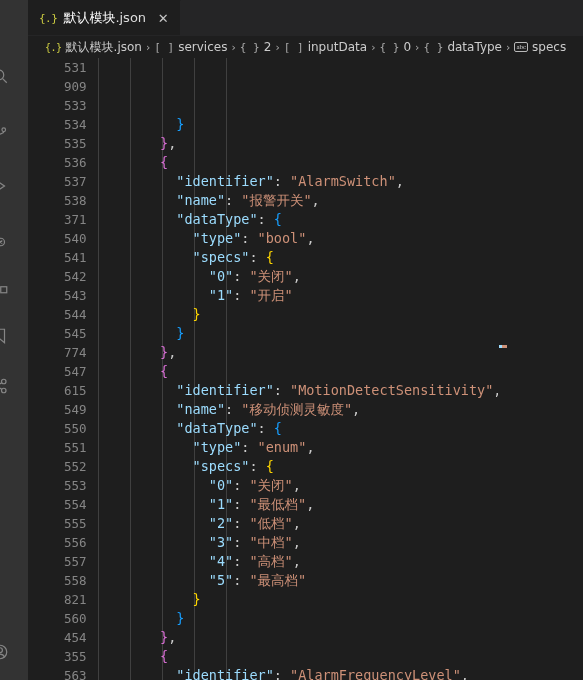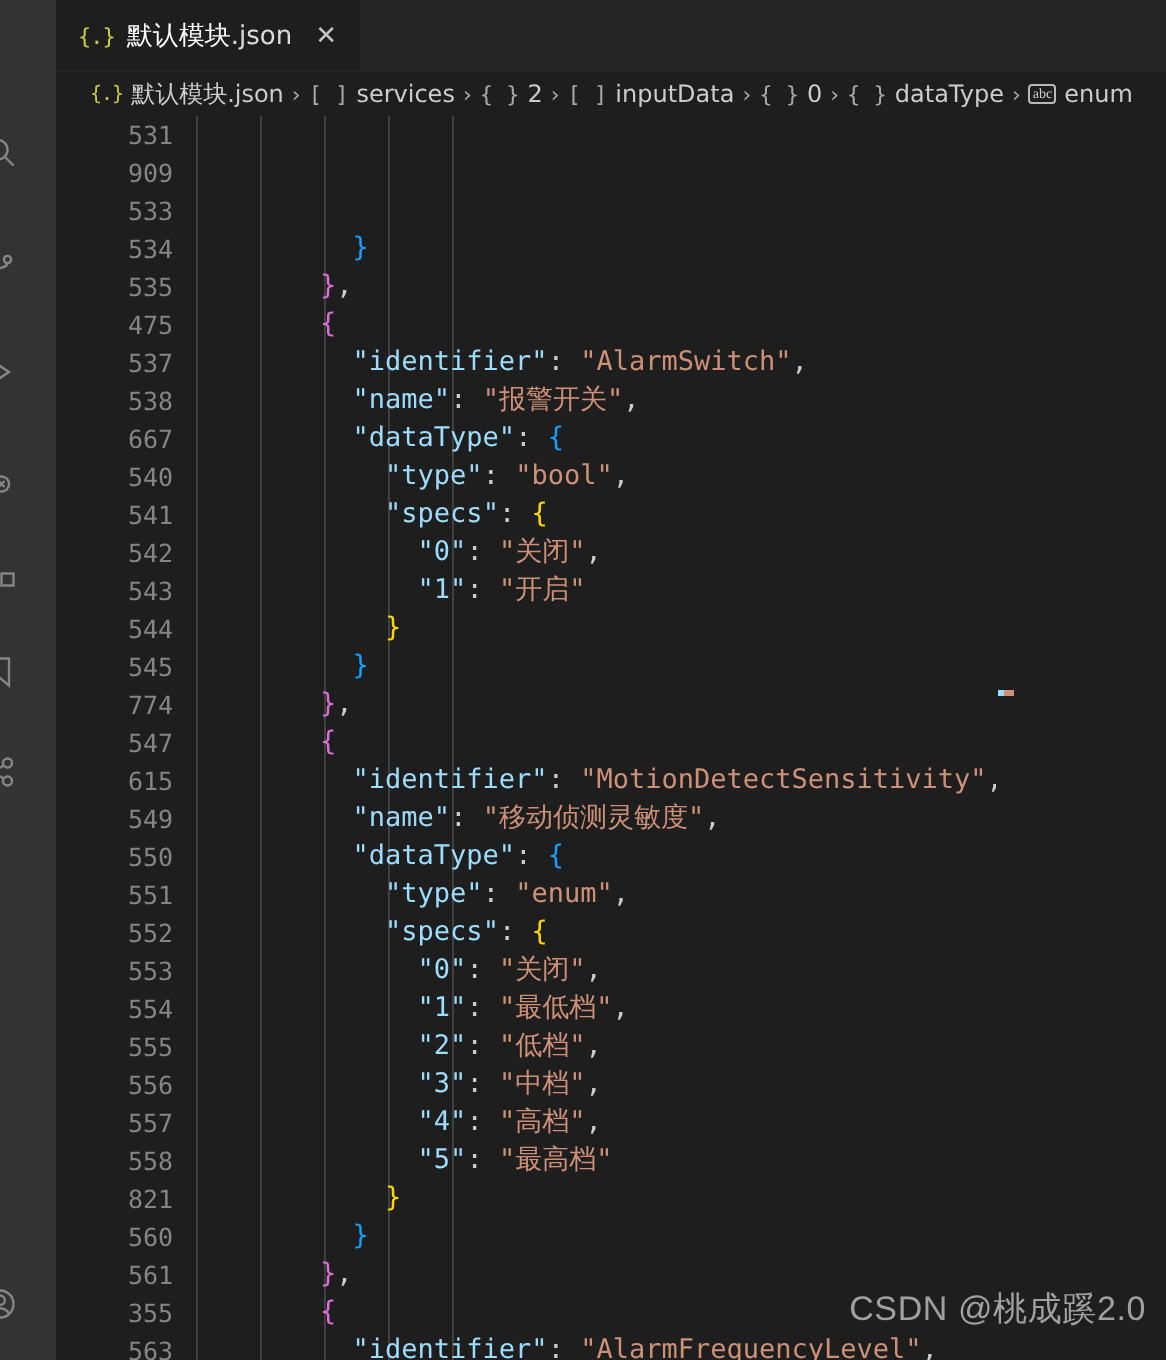--- a/index.html
+++ b/index.html
@@ -334,35 +334,35 @@
       <span class="bc-sep">›</span>
 
       <span class="bc-item">
         <span class="bc-obj-icon">{ }</span>
         <span class="bc-text">dataType</span>
       </span>
       <span class="bc-sep">›</span>
 
       <span class="bc-item">
         <span class="bc-str-icon">abc</span>
-        <span class="bc-text">enum</span>
+        <span class="bc-text">specs</span>
       </span>
     </div>
 
     <div class="code-area">
       <div class="gutter">
           <div class="ln">531</div>
           <div class="ln">909</div>
           <div class="ln">533</div>
           <div class="ln">534</div>
           <div class="ln">535</div>
-          <div class="ln">475</div>
+          <div class="ln">536</div>
           <div class="ln">537</div>
           <div class="ln">538</div>
-          <div class="ln">667</div>
+          <div class="ln">371</div>
           <div class="ln">540</div>
           <div class="ln">541</div>
           <div class="ln">542</div>
           <div class="ln">543</div>
           <div class="ln">544</div>
           <div class="ln">545</div>
           <div class="ln">774</div>
           <div class="ln">547</div>
           <div class="ln">615</div>
           <div class="ln">549</div>
@@ -370,21 +370,21 @@
           <div class="ln">551</div>
           <div class="ln">552</div>
           <div class="ln">553</div>
           <div class="ln">554</div>
           <div class="ln">555</div>
           <div class="ln">556</div>
           <div class="ln">557</div>
           <div class="ln">558</div>
           <div class="ln">821</div>
           <div class="ln">560</div>
-          <div class="ln">561</div>
+          <div class="ln">454</div>
           <div class="ln">355</div>
           <div class="ln">563</div>
         </div>
       <div class="code-scroll">
         <div class="guides">
           <div class="guide" style="left:3px;"></div>
           <div class="guide" style="left:35px;"></div>
           <div class="guide" style="left:67px;"></div>
           <div class="guide" style="left:99px;"></div>
           <div class="guide" style="left:131px;"></div>
@@ -393,14 +393,13 @@
       </div>
       <div class="minimap">
         <div class="mm-mark" style="top:287px; left:1px; background:#9cdcfe;"></div>
         <div class="mm-mark" style="top:287px; left:4px; background:#ce9178;"></div>
         <div class="scrollbar-track"></div>
       </div>
     </div>
 
   </div>
 
-  <div class="watermark">CSDN @桃成蹊2.0</div>
 </div>
 
 </body></html>

